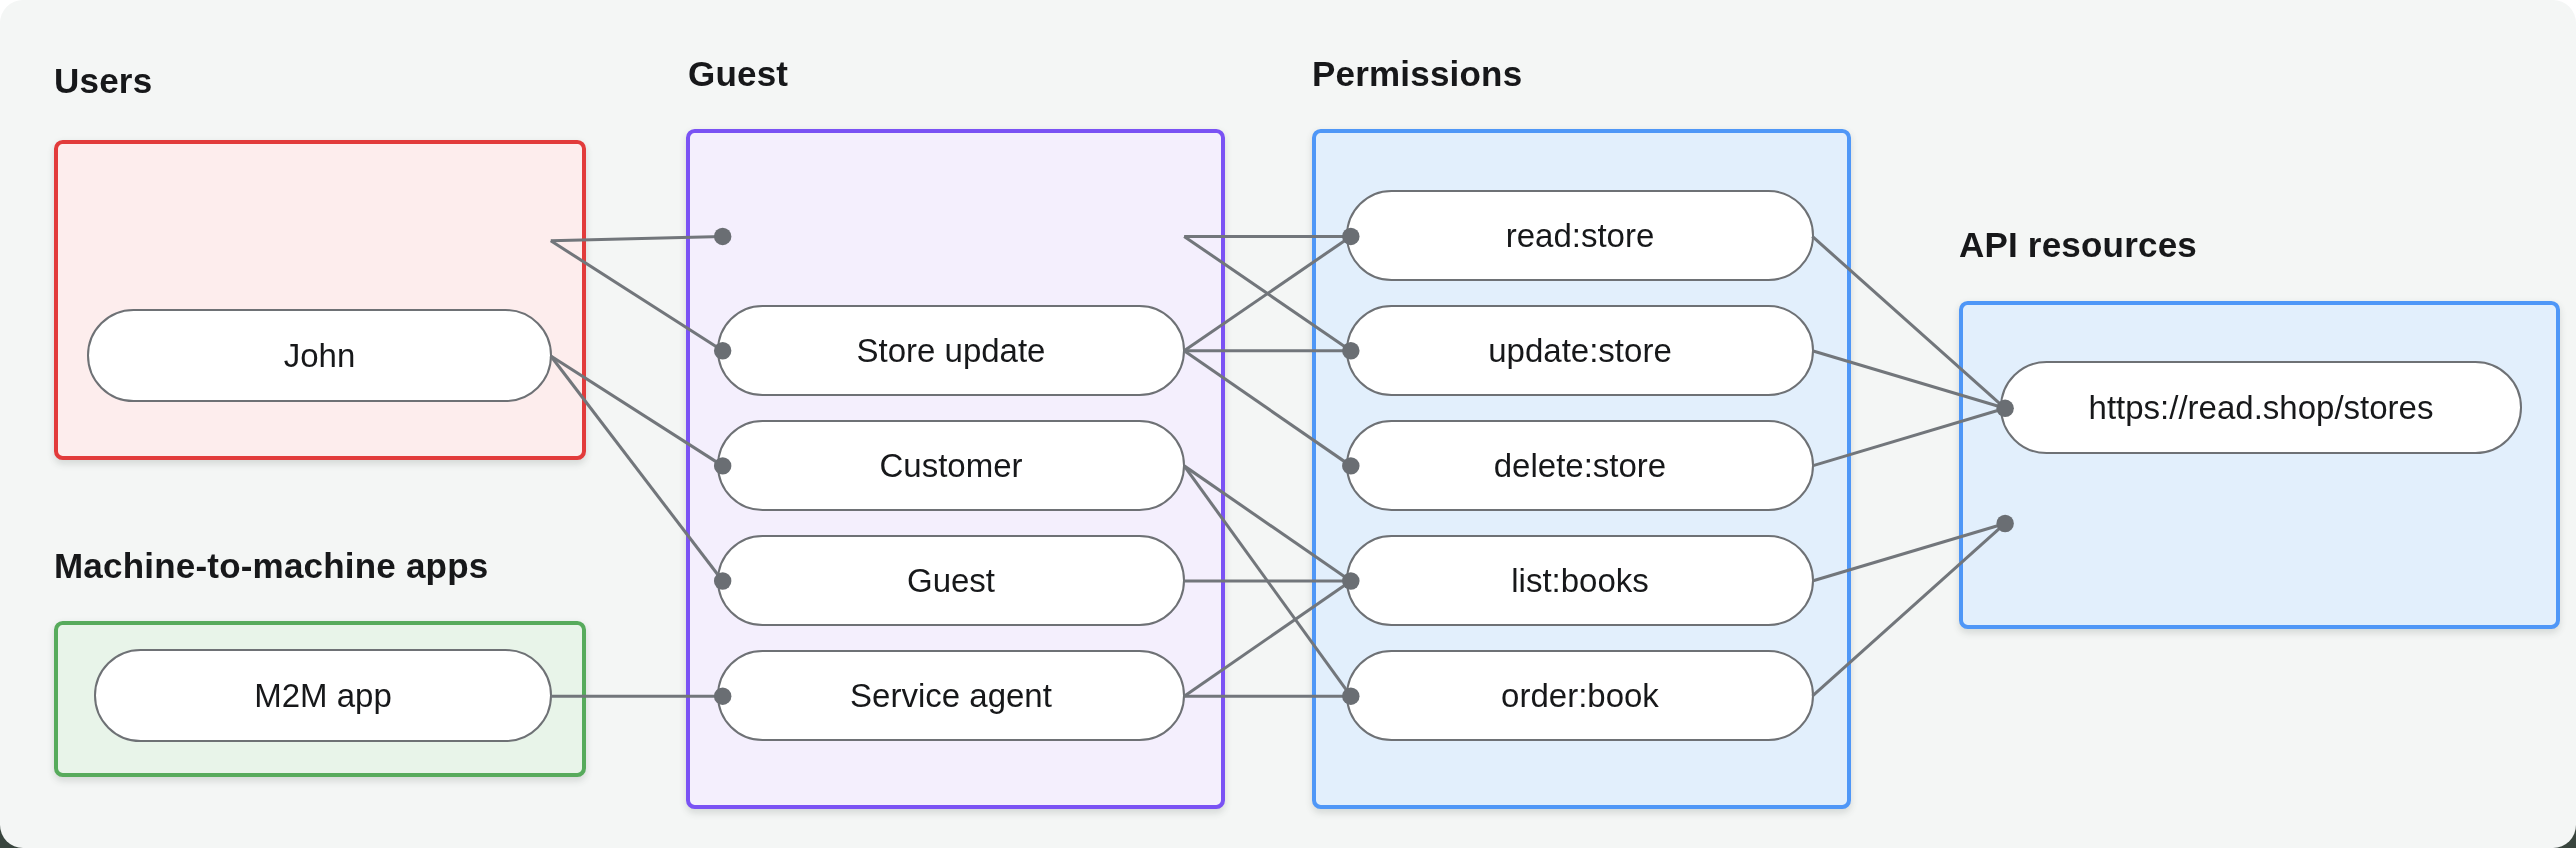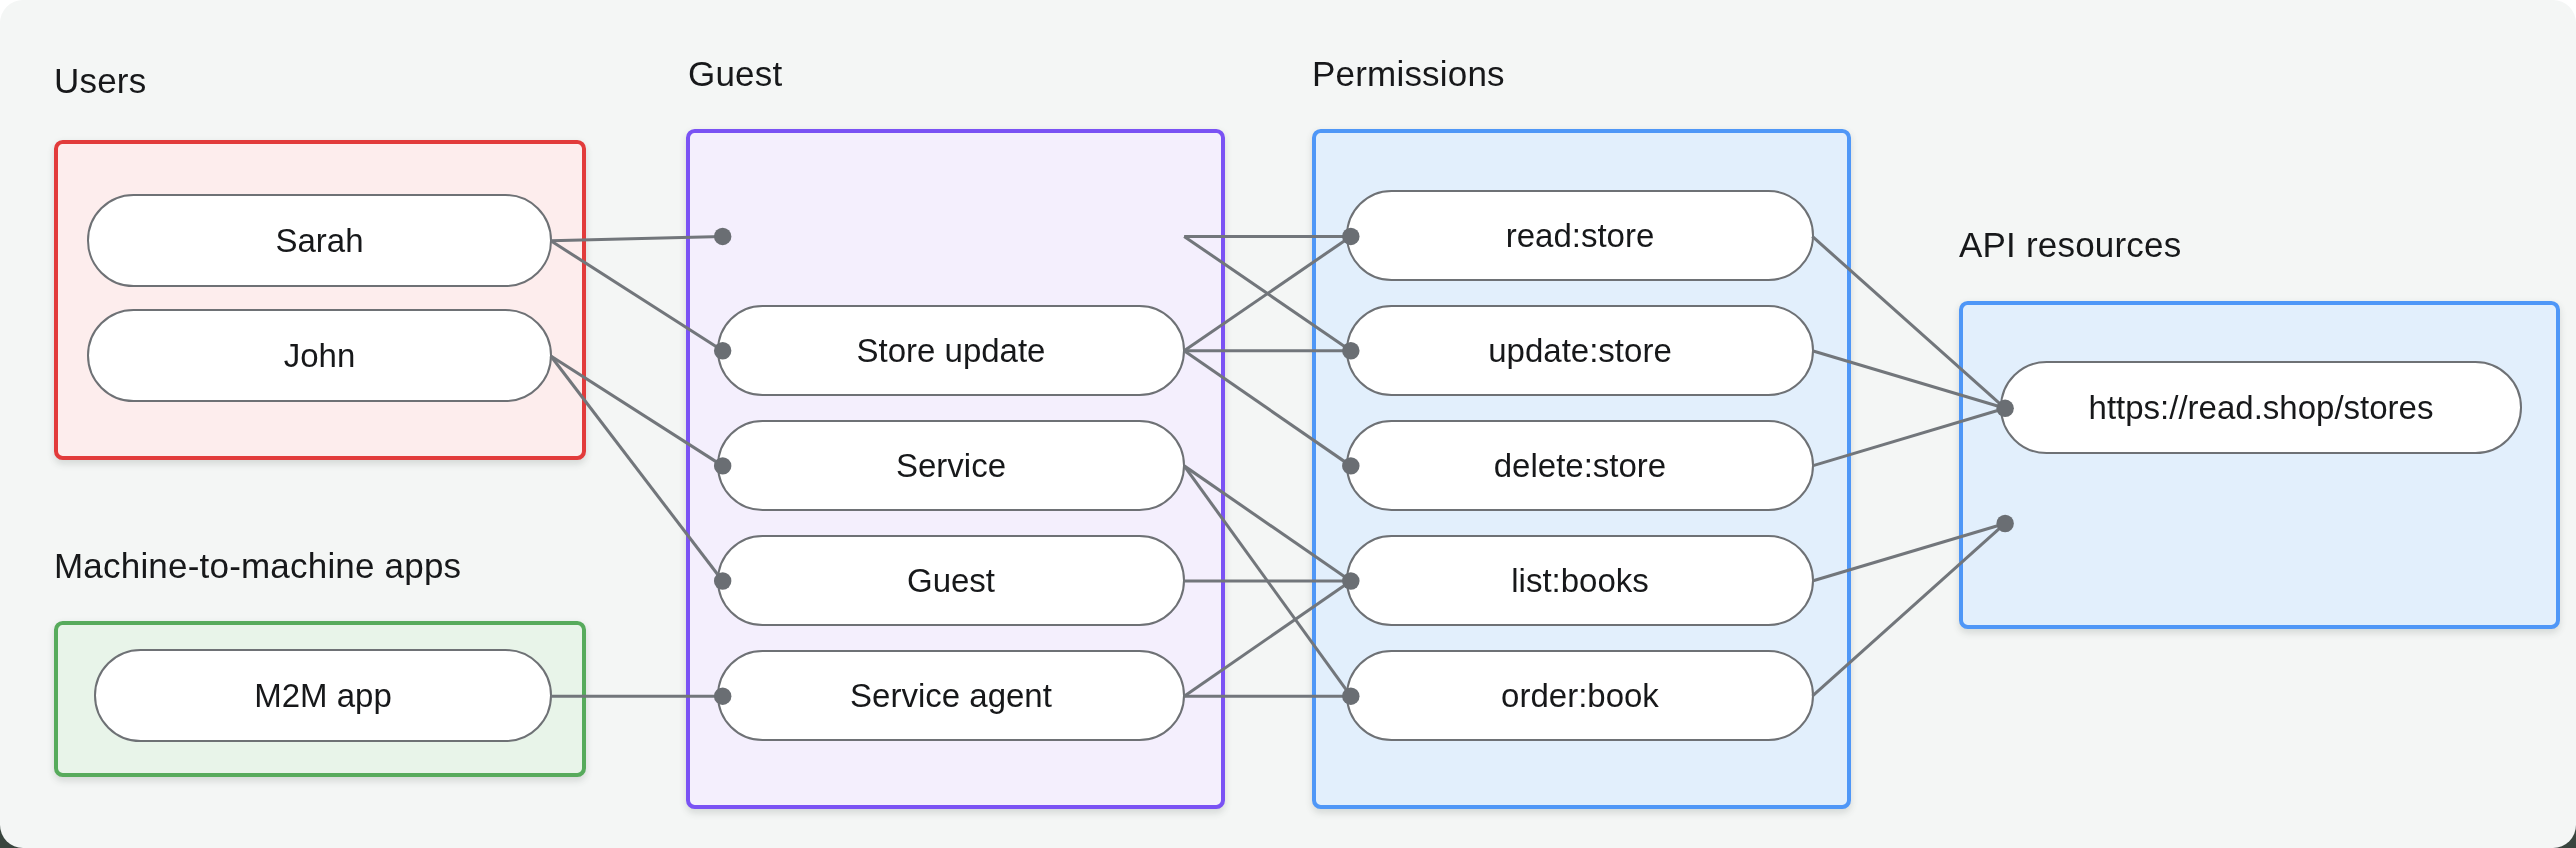--- a/index.html
+++ b/index.html
@@ -1,20 +1,20 @@
 <!DOCTYPE html>
 <html style="--panel: #f4f6f5; --underlay: #39453e; --ink: #17181a; --pill_border: #6e7175; --edge: #72767b; --dot: #6a6e73; --red_border: #e23b3b; --red_fill: #fdeded; --green_border: #57ab5c; --green_fill: #e8f4e9; --purple_border: #7a52f4; --purple_fill: #f4effd; --blue_border: #4f97f7; --blue_fill: #e2effc;font-size:14px"><head>
 <meta charset="utf-8">
 <style>
   html,body{margin:0;padding:0;background:#ffffff;}
   .stage{position:relative;width:2576px;height:848px;overflow:hidden;
          font-family:"Liberation Sans","DejaVu Sans",sans-serif;}
   .underlay{position:absolute;left:0;bottom:0;width:100%;height:26px;background:var(--underlay);}
   .panel{position:absolute;inset:0;background:var(--panel);border-radius:23px;}
-  .group-label{position:absolute;font-size:35px;font-weight:400;color:var(--ink);
+  .group-label{position:absolute;font-size:35px;font-weight:700;color:var(--ink);
                letter-spacing:0.2px;white-space:nowrap;}
   .group-box{position:absolute;border-radius:8.7px;border:4.4px solid;
              box-shadow:0 3.5px 7px rgba(55,66,60,.16);}
   .group-box.users{border-color:var(--red_border);background:var(--red_fill);}
   .group-box.m2m{border-color:var(--green_border);background:var(--green_fill);}
   .group-box.roles{border-color:var(--purple_border);background:var(--purple_fill);}
   .group-box.blue{border-color:var(--blue_border);background:var(--blue_fill);}
   .pill{position:absolute;background:#ffffff;border:2.6px solid var(--pill_border);
         border-radius:872px;display:flex;align-items:center;justify-content:center;
         font-size:33px;color:var(--ink);white-space:nowrap;}
@@ -32,27 +32,26 @@
   <div class="group-label" style="left:688px;top:54px">Guest</div>
   <div class="group-label" style="left:1312px;top:54px">Permissions</div>
   <div class="group-label" style="left:1959px;top:225px">API resources</div>
 
   <div class="group-box users" style="left:54px;top:140px;width:524px;height:312px"></div>
   <div class="group-box m2m" style="left:54px;top:621px;width:524px;height:148px"></div>
   <div class="group-box roles" style="left:686px;top:129px;width:531px;height:672px"></div>
   <div class="group-box blue" style="left:1312px;top:129px;width:531px;height:672px"></div>
   <div class="group-box blue" style="left:1959px;top:301px;width:593px;height:320px"></div>
 
-  <div class="pill" id="n-sarah" style="left:87px;top:194px;width:461px;height:89px">Sarah</div>
   <div class="pill" id="n-john" style="left:87px;top:309px;width:461px;height:89px">John</div>
 
   <div class="pill" id="n-m2m-app" style="left:94px;top:649px;width:454px;height:89px">M2M app</div>
 
   <div class="pill" id="n-store-admin" style="left:717px;top:305px;width:464px;height:87px">Store update</div>
-  <div class="pill" id="n-customer" style="left:717px;top:420px;width:464px;height:87px">Service</div>
+  <div class="pill" id="n-customer" style="left:717px;top:420px;width:464px;height:87px">Customer</div>
   <div class="pill" id="n-guest" style="left:717px;top:535px;width:464px;height:87px">Guest</div>
   <div class="pill" id="n-service-agent" style="left:717px;top:650px;width:464px;height:87px">Service agent</div>
 
   <div class="pill" id="n-update-store" style="left:1346px;top:305px;width:464px;height:87px">update:store</div>
   <div class="pill" id="n-read-store" style="left:1346px;top:190px;width:464px;height:87px">read:store</div>
   <div class="pill" id="n-delete-store" style="left:1346px;top:420px;width:464px;height:87px">delete:store</div>
   <div class="pill" id="n-list-books" style="left:1346px;top:535px;width:464px;height:87px">list:books</div>
   <div class="pill" id="n-order-book" style="left:1346px;top:650px;width:464px;height:87px">order:book</div>
 
   <div class="pill" id="n-res-stores" style="left:2000px;top:361px;width:518px;height:89px">https://read.shop/stores</div>

